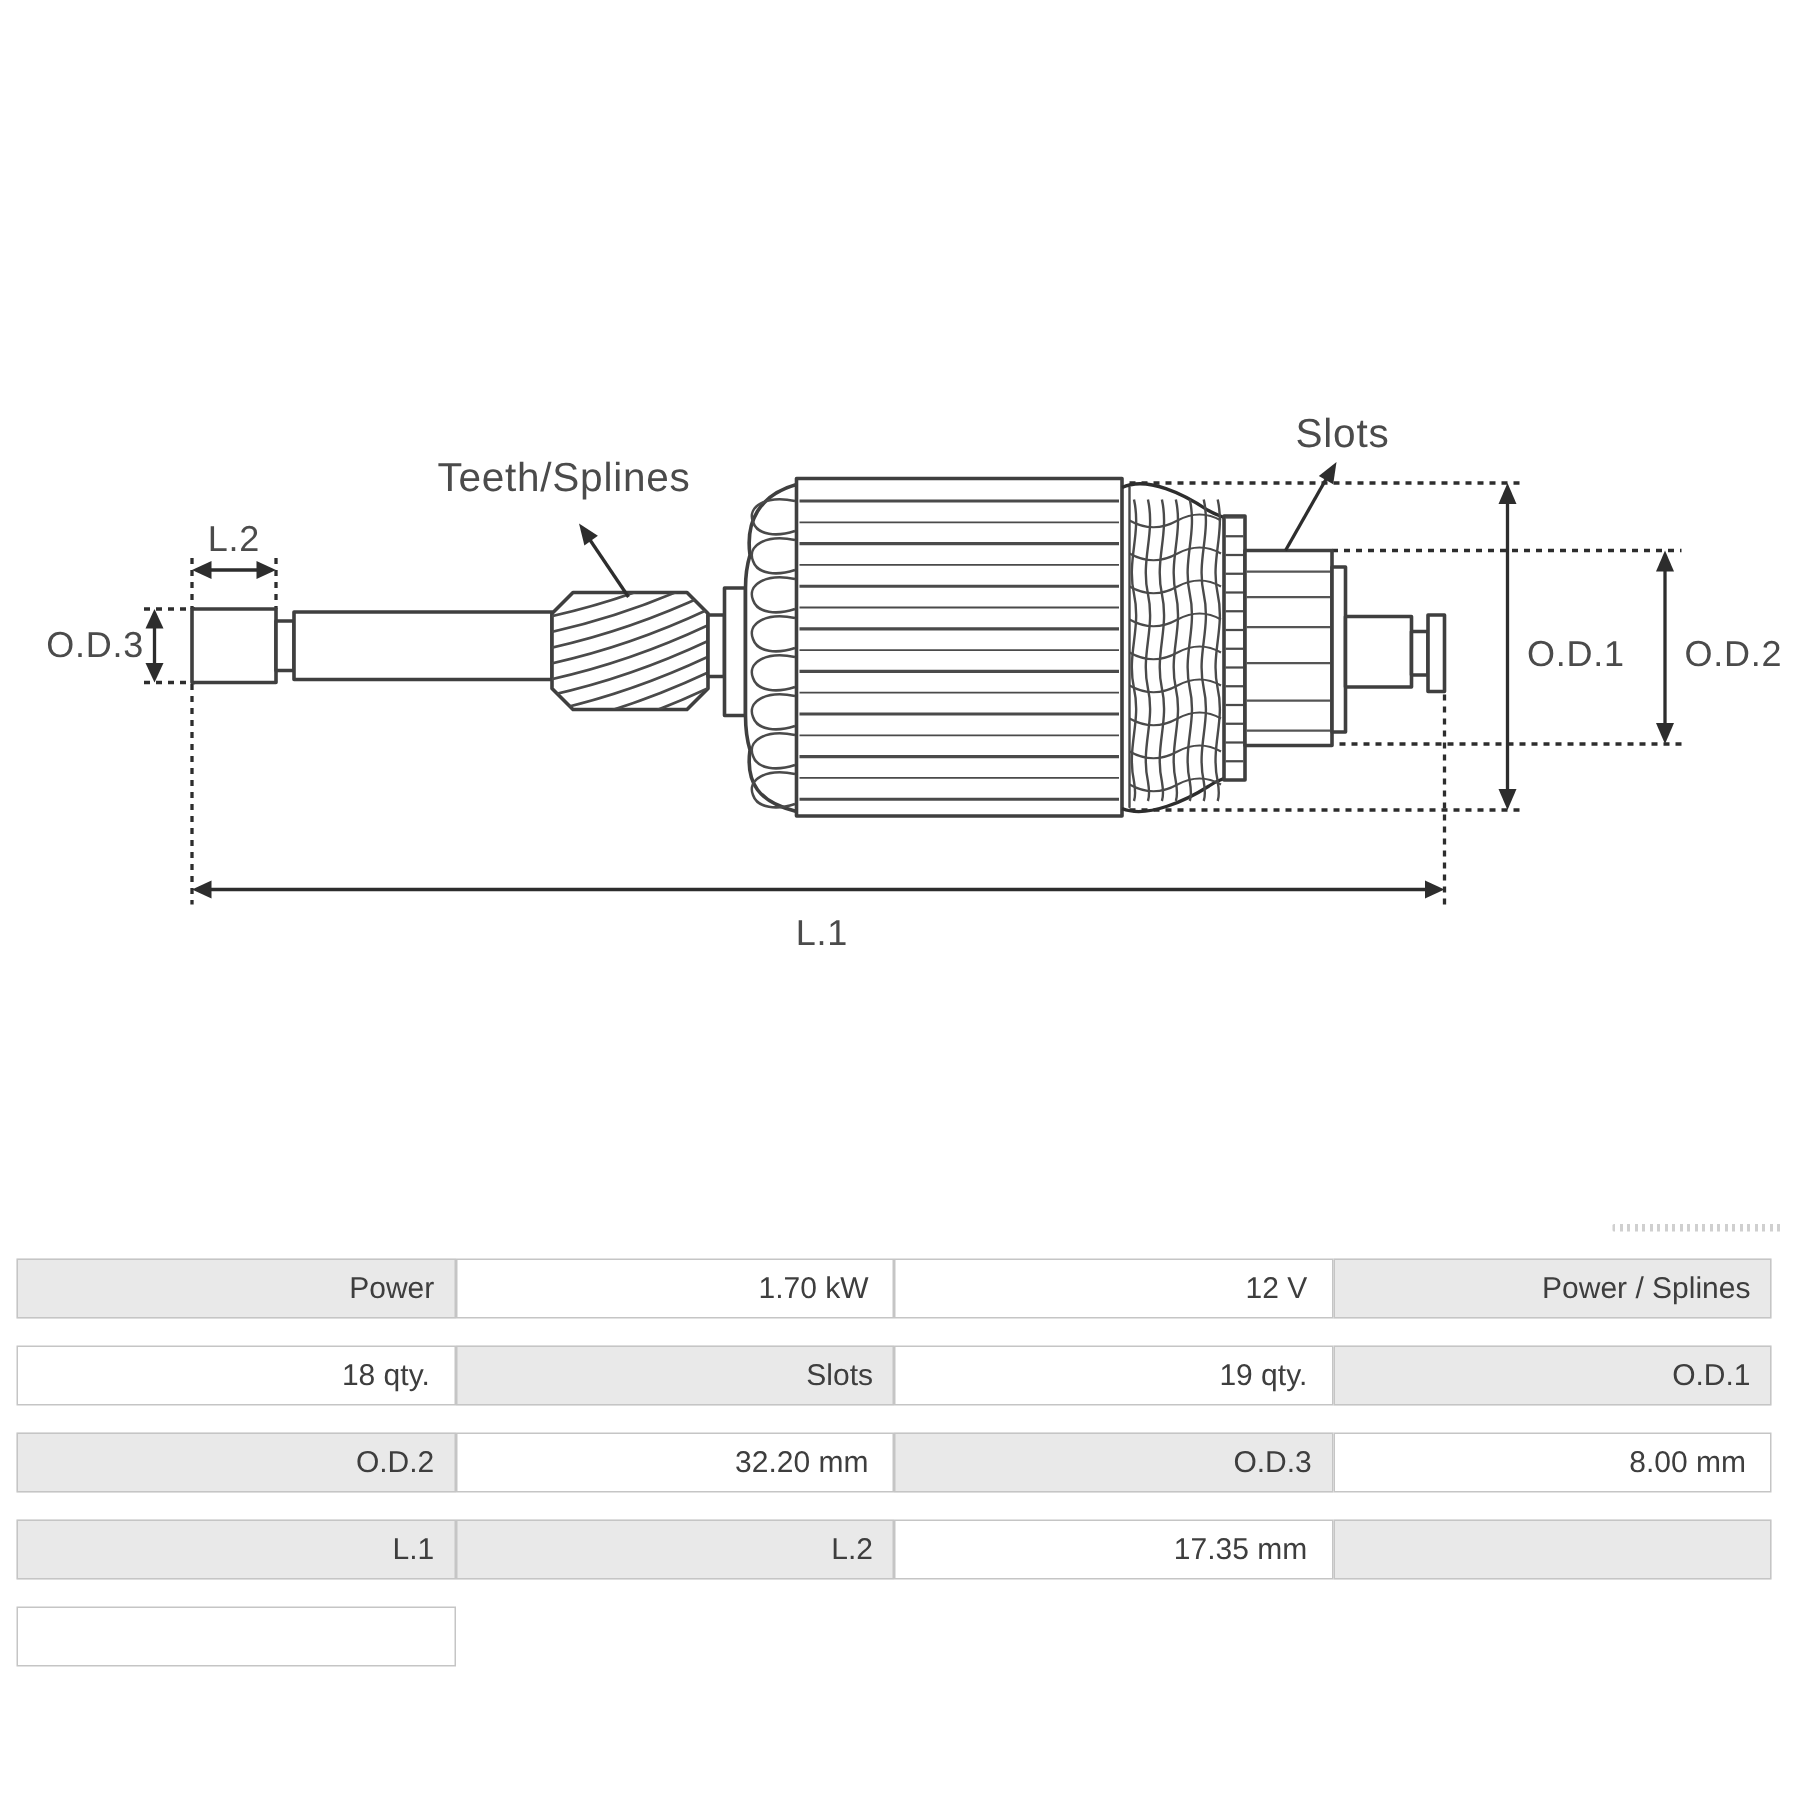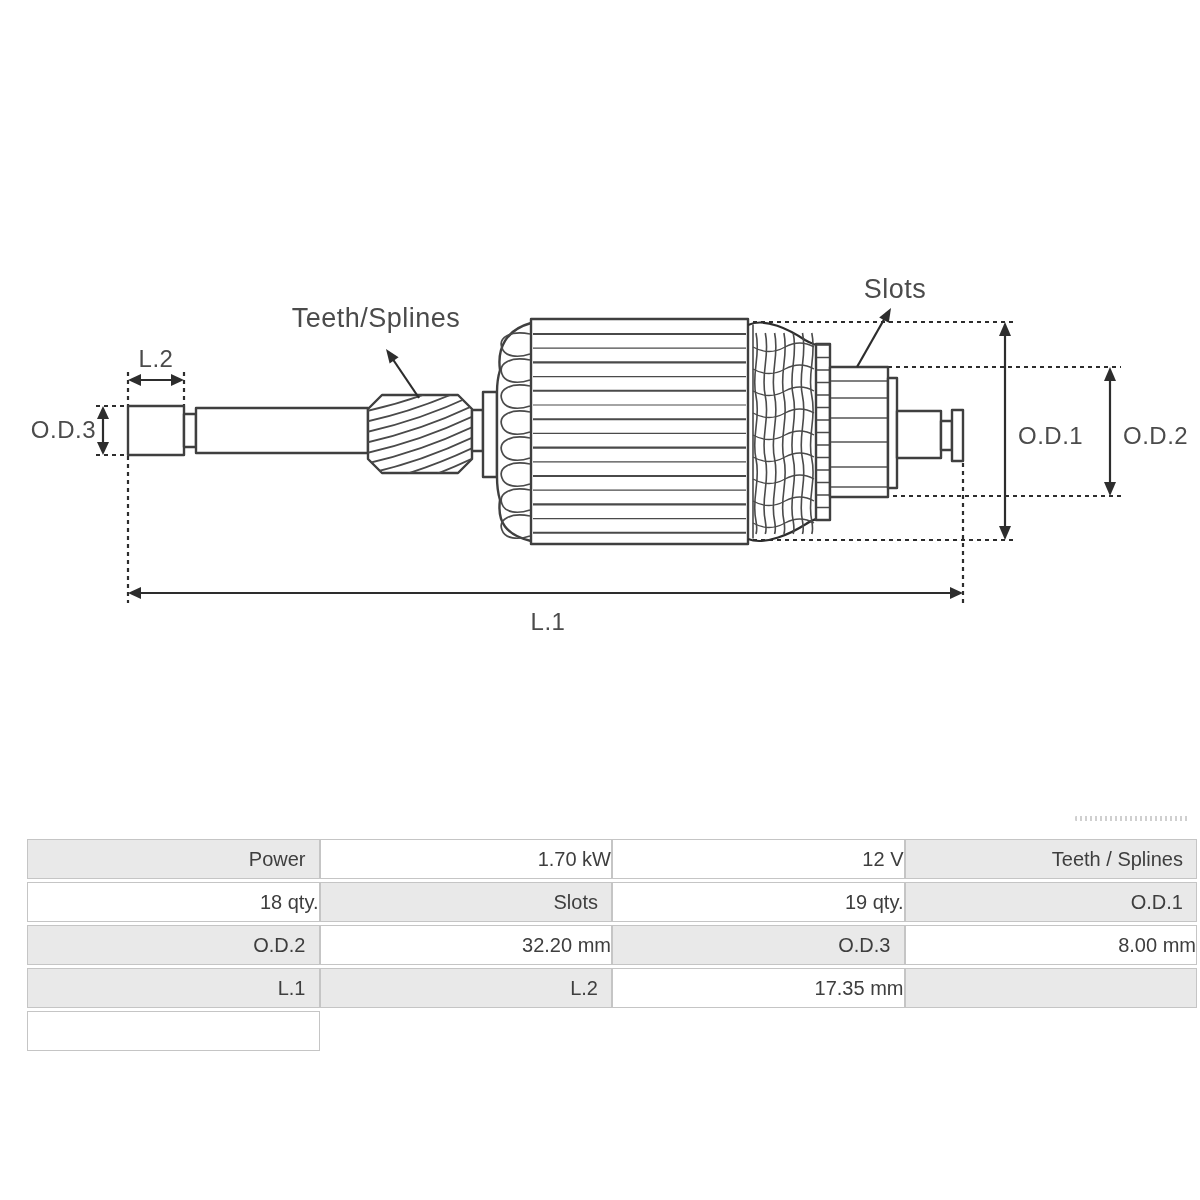--- a/index.html
+++ b/index.html
@@ -17,30 +17,30 @@
   svg .head{fill:#2d2d2d;stroke:none;}
   svg text{fill:#4b4b4b;}
   .dimlabel{font-size:24px;letter-spacing:0.5px;}
   .calloutlabel{font-size:27px;letter-spacing:0.5px;}
   .watermark{
     position:absolute;left:1075px;top:816px;width:114px;height:5px;opacity:.55;
     background:repeating-linear-gradient(90deg,#a9a9a9 0 2px,transparent 2px 5px);
     border-radius:1px;
   }
   .spec-table{
-    position:absolute;left:27px;top:839px;
-    display:grid;grid-template-columns:repeat(4,292.5px);grid-auto-rows:40px;row-gap:3px;
+    position:absolute;left:11px;top:839px;
+    display:grid;grid-template-columns:repeat(4,292.5px);grid-auto-rows:40px;row-gap:18px;
   }
   .cell{
     box-sizing:border-box;border:1px solid #c5c5c5;
     display:flex;align-items:center;justify-content:flex-end;
     font-size:20px;color:#3e3e3e;white-space:nowrap;overflow:hidden;
   }
   .cell.lbl{background:#e9e9e9;padding-right:13px;}
-  .cell.val{background:#ffffff;}
+  .cell.val{background:#ffffff;padding-right:16px;}
 </style>
 </head>
 <body>
 
 <div class="stage">
 
   <svg class="diagram" width="1200" height="760" viewBox="0 0 1200 760">
     <defs>
       <clipPath id="splineClip">
         <polygon points="382,395 458,395 472,409 472,459 458,473 382,473 368,459 368,409"></polygon>
@@ -211,21 +211,21 @@
     </g>
   </svg>
 
   <div class="watermark"></div>
 
   <div class="spec-table">
     <div class="cell lbl">Power</div>
     <div class="cell val">1.70 kW</div>
     <div class="cell val">12 V</div>
 
-    <div class="cell lbl">Teeth / Splines</div>
+    <div class="cell lbl">Power / Splines</div>
     <div class="cell val">18 qty.</div>
     <div class="cell lbl">Slots</div>
     <div class="cell val">19 qty.</div>
 
     <div class="cell lbl">O.D.1</div>
     <div class="cell lbl">O.D.2</div>
     <div class="cell val">32.20 mm</div>
 
     <div class="cell lbl">O.D.3</div>
     <div class="cell val">8.00 mm</div>

